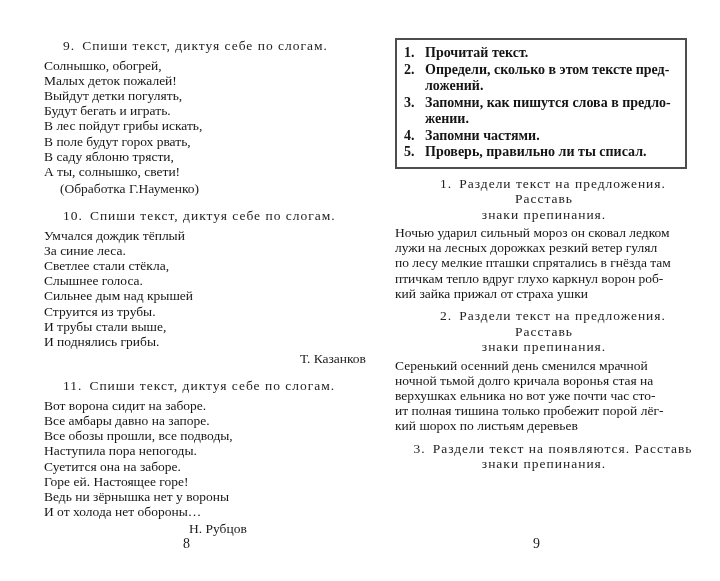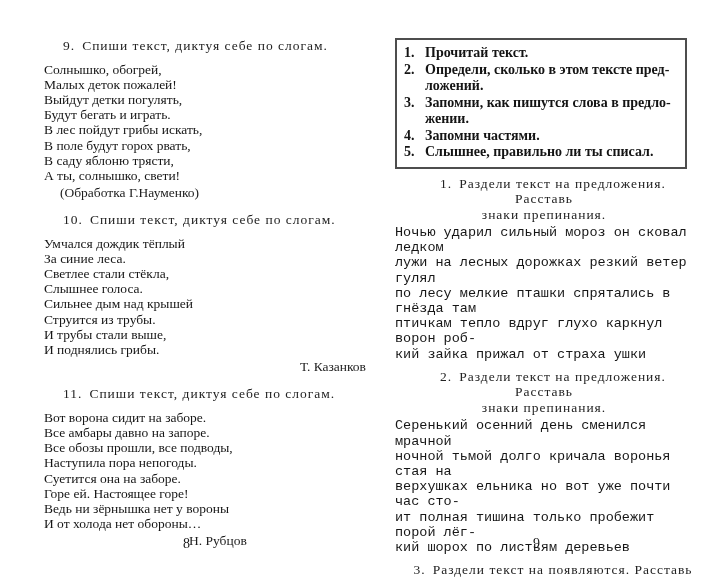--- a/index.html
+++ b/index.html
@@ -11,21 +11,21 @@
   .col-left  { left:44px;  width:322px; }
   .col-right { left:395px; width:298px; }
 
   .ex-header {
     font-size:13.5px; letter-spacing:1px; color:#232323;
     margin:0 0 4px 0; text-indent:19px; white-space:pre-line; line-height:15.5px;
   }
   .ex-num { margin-right:7px; }
 
   .poem-text {
-    font-size:13.5px; line-height:15.2px; white-space:pre-line; margin:8px 0 2px 0;
+    font-size:13.5px; line-height:15.2px; white-space:pre-line; margin:0 0 2px 0;
     color:#161616;
   }
   .attribution { font-size:13.5px; margin:2px 0 11px 0; color:#1c1c1c; }
   .att-0 { margin-left:16px; }
   .att-1 { margin-left:95px;text-align:right; }
   .att-2 { margin-left:145px; }
 
   .memo-box {
     border:2px solid #4d4d4d; padding:5px 8px 6px 5px; margin:0 6px 4px 0;
     background:#ffffff;
@@ -33,21 +33,21 @@
   .memo-item { display:flex; font-weight:bold; font-size:14px; line-height:16.5px; color:#141414; }
   .memo-num  { flex:none; width:21px; padding-left:2px; }
   .memo-text { white-space:pre-line; }
 
   .r-ex-header {
     font-size:13.5px; letter-spacing:1px; color:#232323;
     margin:7px 0 3px 0; text-indent:18px; white-space:pre-line; line-height:15.5px;text-align:center;
   }
   .ex-text {
     font-size:13.5px; line-height:15.2px; white-space:pre-line;
-    margin:0 0 6px 0; color:#161616;font-family:Liberation Mono, monospace;
+    margin:0 0 6px 0; color:#161616;
   }
 
   .page-num { position:absolute; top:536px; font-size:14px; color:#1a1a1a; }
   .pn-left  { left:183px; }
   .pn-right { left:533px; }
 </style>
 </head>
 <body>
 
 <div class="spread">
@@ -105,21 +105,21 @@
           <span class="memo-num">3.</span>
           <span class="memo-text">Запомни, как пишутся слова в предло-
 жении.</span>
         </div>
       <div class="memo-item">
           <span class="memo-num">4.</span>
           <span class="memo-text">Запомни частями.</span>
         </div>
       <div class="memo-item">
           <span class="memo-num">5.</span>
-          <span class="memo-text">Слышнее, правильно ли ты списал.</span>
+          <span class="memo-text">Проверь, правильно ли ты списал.</span>
         </div>
     </div>
 
     <p class="r-ex-header"><span class="ex-num">1.</span><span>Раздели текст на предложения. Расставь
 знаки препинания.</span></p>
     <div class="ex-text">Ночью ударил сильный мороз он сковал ледком
 лужи на лесных дорожках резкий ветер гулял
 по лесу мелкие пташки спрятались в гнёзда там
 птичкам тепло вдруг глухо каркнул ворон роб-
 кий зайка прижал от страха ушки</div>

